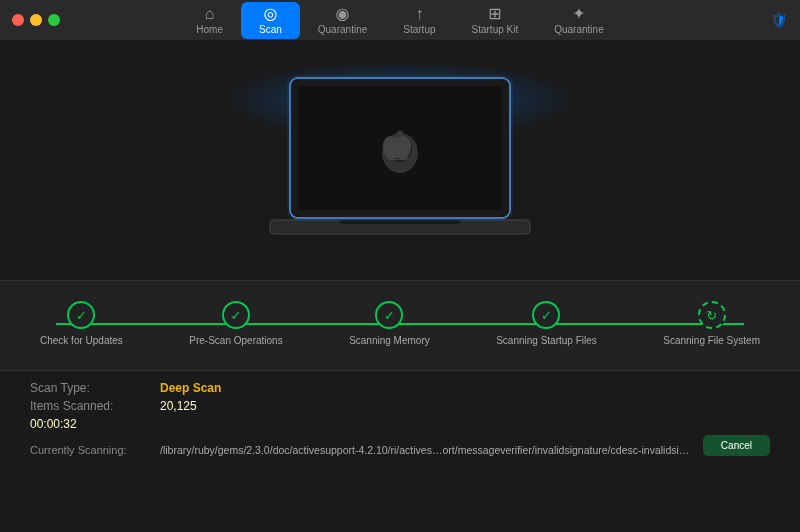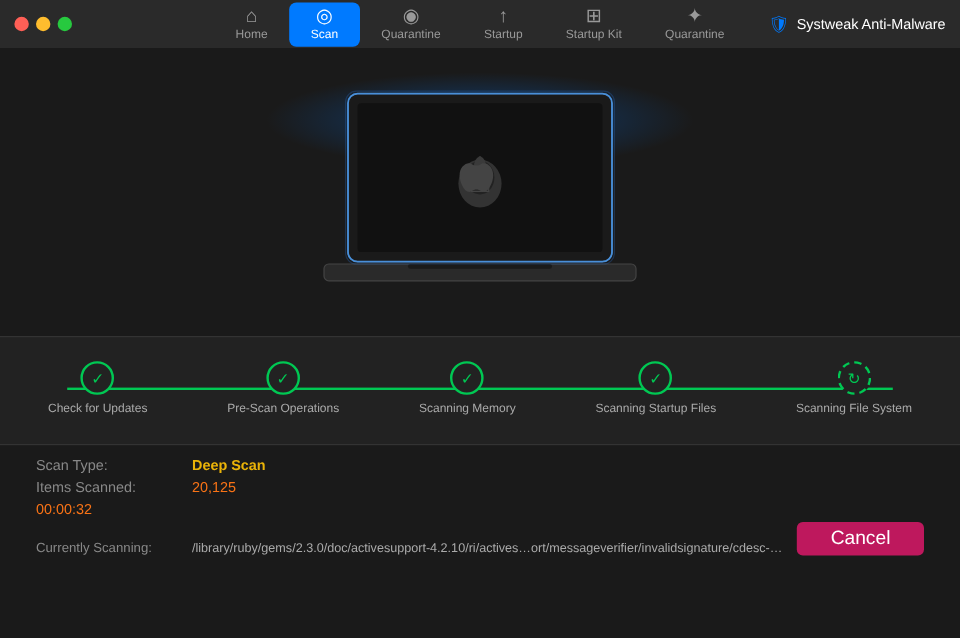--- a/index.html
+++ b/index.html
@@ -205,21 +205,21 @@
       gap: 0;
       margin-bottom: 4px;
       font-size: 12px;
     }
     .info-label {
       color: #888;
       width: 130px;
       flex-shrink: 0;
     }
     .info-value {
-      color: #f97316;
+      color: #fef9c3;
       font-size: 12px;
     }
     .info-value.bold {
       font-weight: 700;
       color: #eab308;
     }
     .currently-row {
       display: flex;
       align-items: flex-end;
       gap: 0;
@@ -233,26 +233,26 @@
     }
     .currently-path {
       color: #aaa;
       font-size: 10.5px;
       flex: 1;
       overflow: hidden;
       text-overflow: ellipsis;
       white-space: nowrap;
     }
     .cancel-btn {
-      background: #be185d;
+      background: #14532d;
       color: #fff;
       border: none;
       border-radius: 5px;
-      padding: 5px 28px;
-      font-size: 16px;
+      padding: 5px 18px;
+      font-size: 10px;
       cursor: pointer;
       margin-left: 12px;
       flex-shrink: 0;
     }
   </style>
 </head>
 <body>
 
 <div class="titlebar">
   <div class="traffic-lights">
@@ -283,21 +283,20 @@
       <span class="nav-label">Startup Kit</span>
     </div>
     <div class="nav-item">
       <span class="nav-icon">✦</span>
       <span class="nav-label">Quarantine</span>
     </div>
   </nav>
 
   <div class="branding">
     <span class="branding-shield">🛡</span>
-    <span>Systweak Anti-Malware</span>
   </div>
 </div>
 
 <div class="main">
 
   <div class="illustration">
     <div class="glow"></div>
     <div class="laptop-container">
       <svg width="300" height="190" viewBox="0 0 300 190">
 

